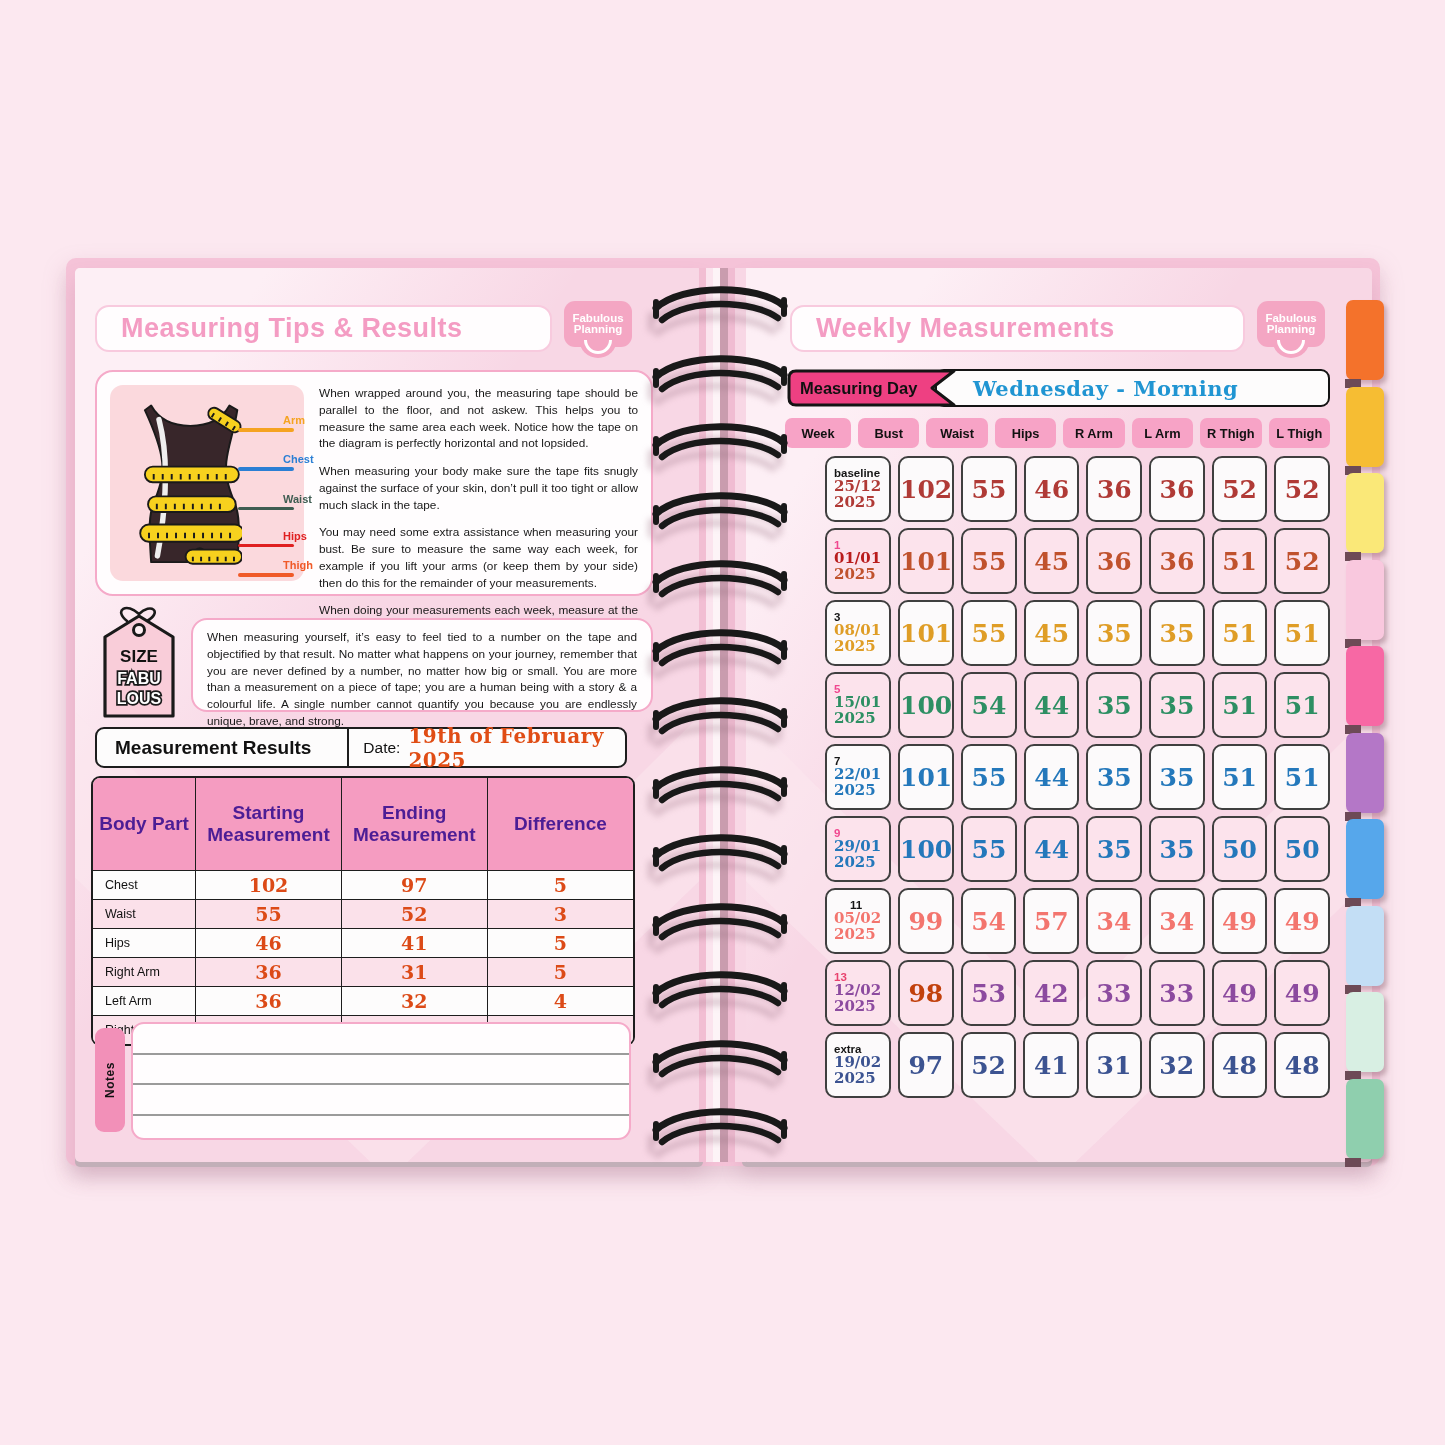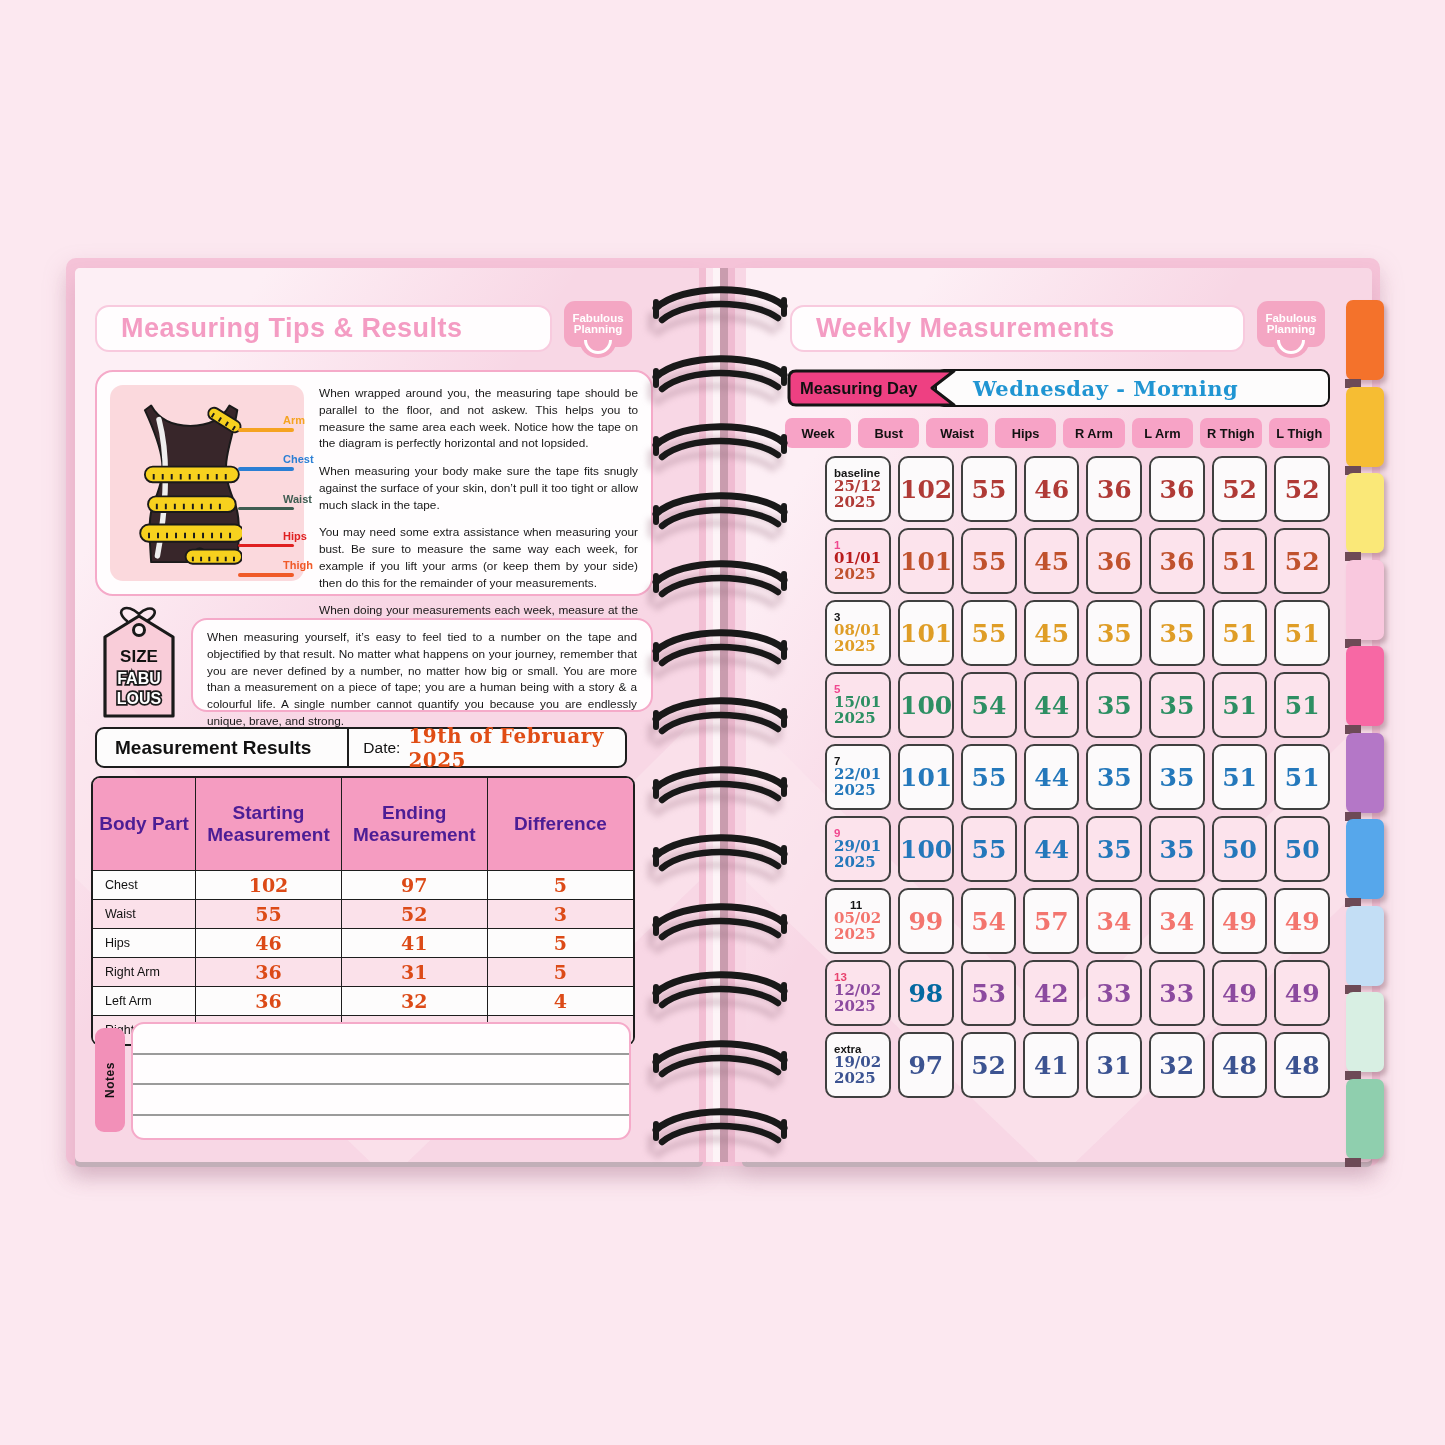--- a/index.html
+++ b/index.html
@@ -388,22 +388,22 @@
           <div class="wcell val" style="color: rgb(243, 117, 110);">34</div>
           <div class="wcell val" style="color: rgb(243, 117, 110);">49</div>
           <div class="wcell val" style="color: rgb(243, 117, 110);">49</div>
         </div>
         <div class="wrow shaded">
           <div class="wcell week">
             <span class="wlab" style="color: rgb(232, 67, 110);">13</span>
             <span class="wdate" style="color: rgb(140, 75, 159);">12/02</span>
             <span class="wdate" style="color: rgb(140, 75, 159);">2025</span>
           </div>
-          <div class="wcell val" style="color: #0369a1;">98</div>
-          <div class="wcell val" style="color: rgb(140, 75, 159); border-radius: 7px;">53</div>
+          <div class="wcell val" style="color: #c2410c;">98</div>
+          <div class="wcell val" style="color: rgb(140, 75, 159);">53</div>
           <div class="wcell val" style="color: rgb(140, 75, 159);">42</div>
           <div class="wcell val" style="color: rgb(140, 75, 159);">33</div>
           <div class="wcell val" style="color: rgb(140, 75, 159);">33</div>
           <div class="wcell val" style="color: rgb(140, 75, 159);">49</div>
           <div class="wcell val" style="color: rgb(140, 75, 159);">49</div>
         </div>
         <div class="wrow">
           <div class="wcell week">
             <span class="wlab" style="color: rgb(21, 21, 21);">extra</span>
             <span class="wdate" style="color: rgb(60, 83, 145);">19/02</span>

